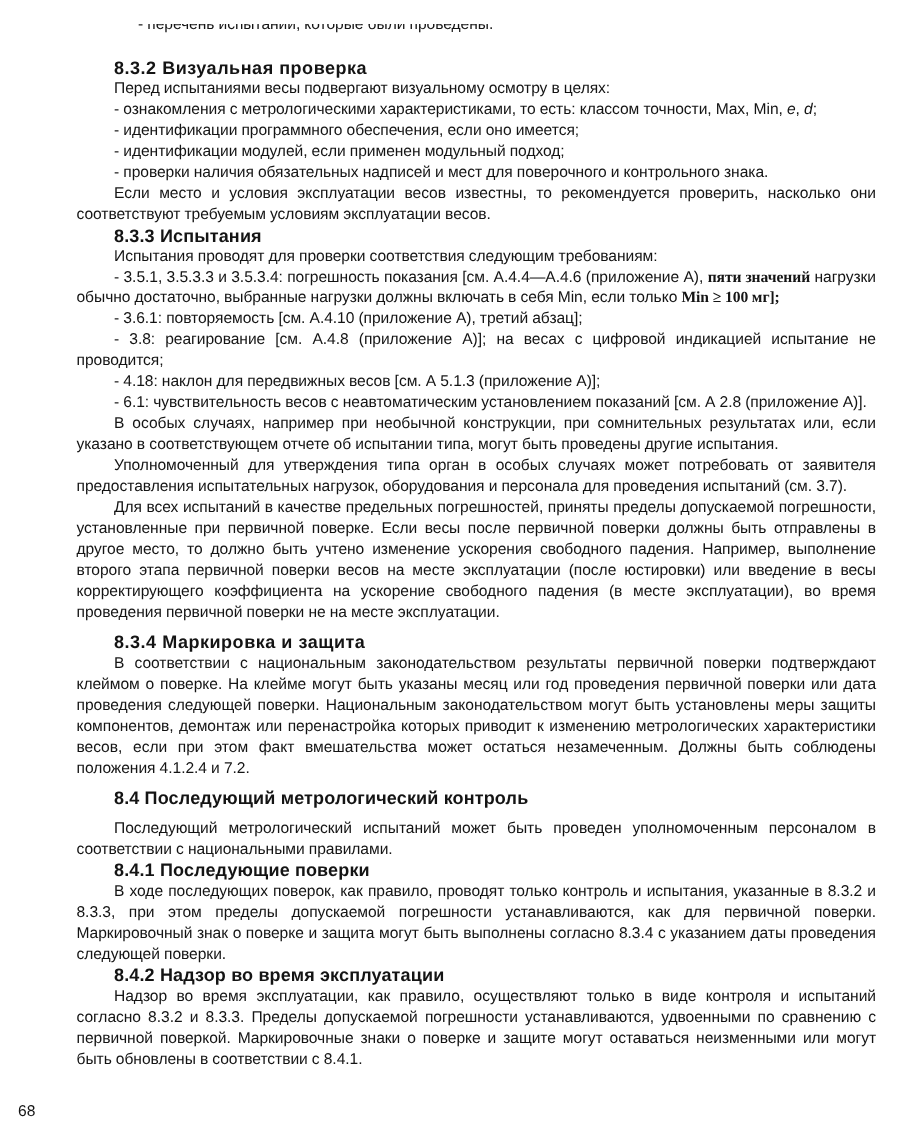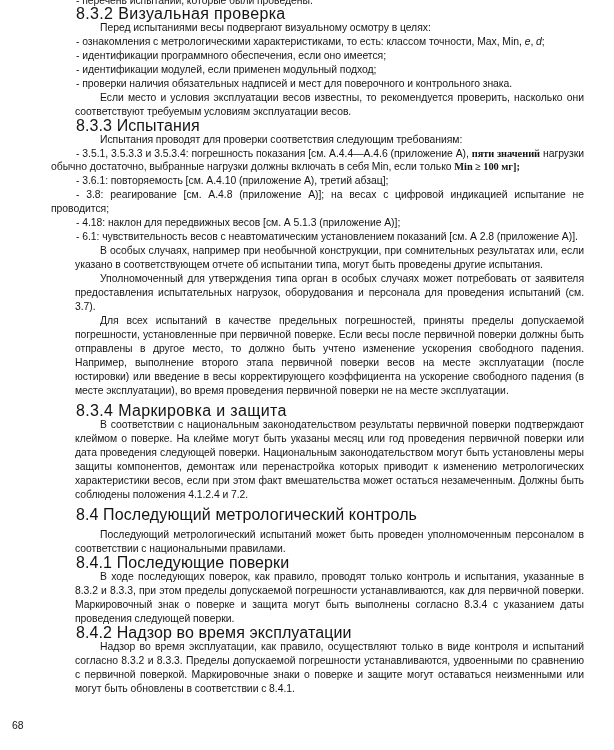--- a/index.html
+++ b/index.html
@@ -32,44 +32,43 @@
     font-size: 10.4px;
     line-height: 13.95px;
     text-align: justify;
     text-justify: inter-word;
     margin: 0;
     letter-spacing: -0.03px;
     word-spacing: -0.1px;
   }
   .para.indent {
     text-indent: 25px;
-    margin-left: 24px;
   }
   .para.dash {
     text-indent: 25px;
   }
   .head {
-    font-size: 16px;
+    font-size: 12px;
     line-height: 13.95px;
-    font-weight: normal;
+    font-weight: bold;
     margin: 0;
     padding-left: 25px;
     letter-spacing: 0.1px;
   }
   .head.spaced {
     letter-spacing: 0.35px;
   }
   .head-gap-before { margin-top: 6.5px; }
   .head-gap-after  { margin-top: 6.0px; }
 
   
   .clipped-top {
     height: 7px;
     overflow: hidden;
-    margin: 0;
+    margin: 16px;
     padding-left: 25px;
   }
   .clipped-top .para {
     margin-top: -6px;
   }
 
   b, .b { font-weight: bold; font-family: Liberation Serif, serif; }
   i, .i { font-style: italic; }
 
   .pagenum {

